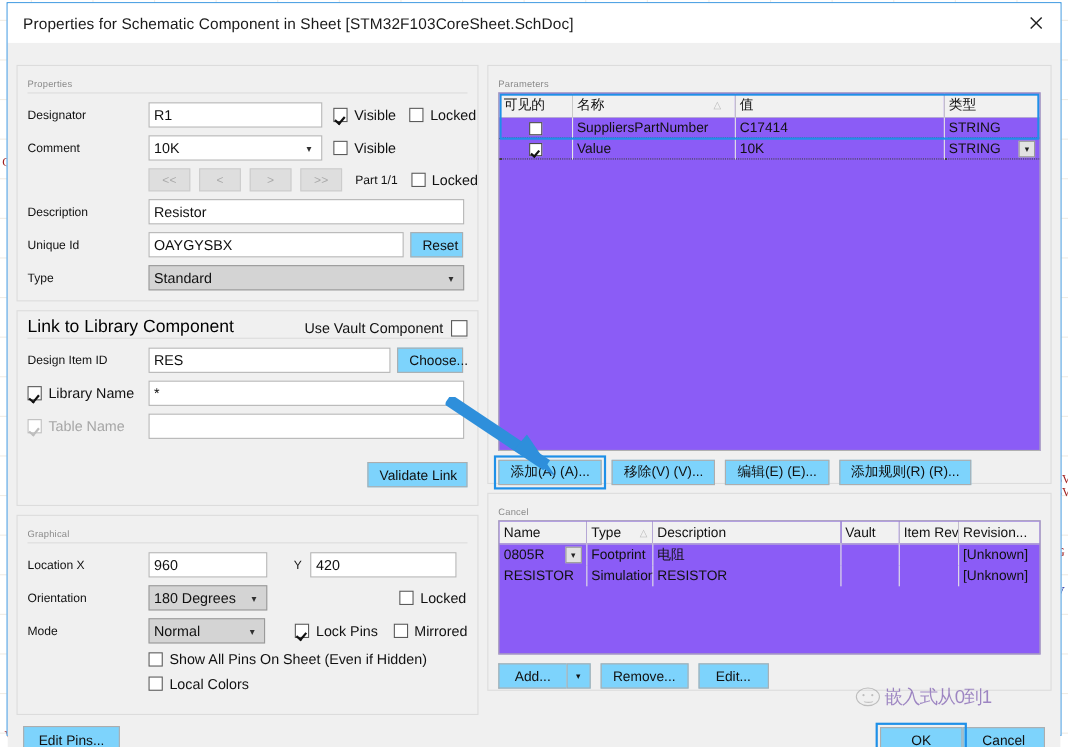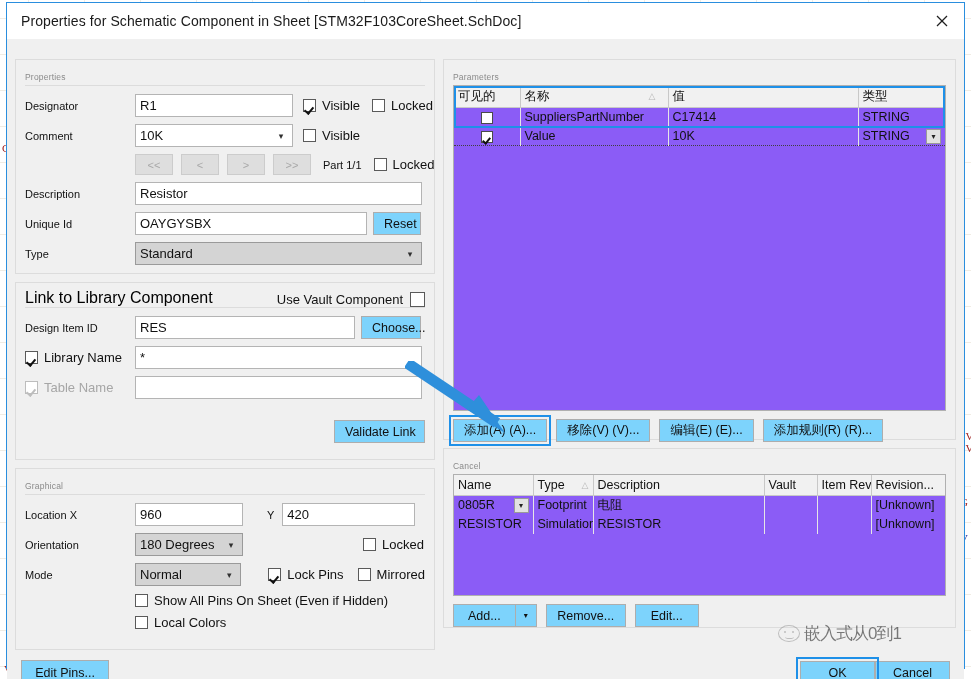--- a/index.html
+++ b/index.html
@@ -311,21 +311,21 @@
     position: absolute;
     left: 778px; top: 622px;
     z-index: 60;
     display: flex; align-items: center; gap: 4px;
     pointer-events: none;
     opacity: 0.5;
   }
   #watermark .wm-text {
     font-family: "Liberation Sans", sans-serif;
     font-size: 17px;
-    color: #000000;
+    color: #4c1d95;
     white-space: nowrap;
     letter-spacing: -1px;
     text-align: center;
   }
   #watermark .wm-face {
     width: 22px; height: 17px;
     border: 1.5px solid #8c8c8c;
     border-radius: 50%;
     position: relative;
   }

